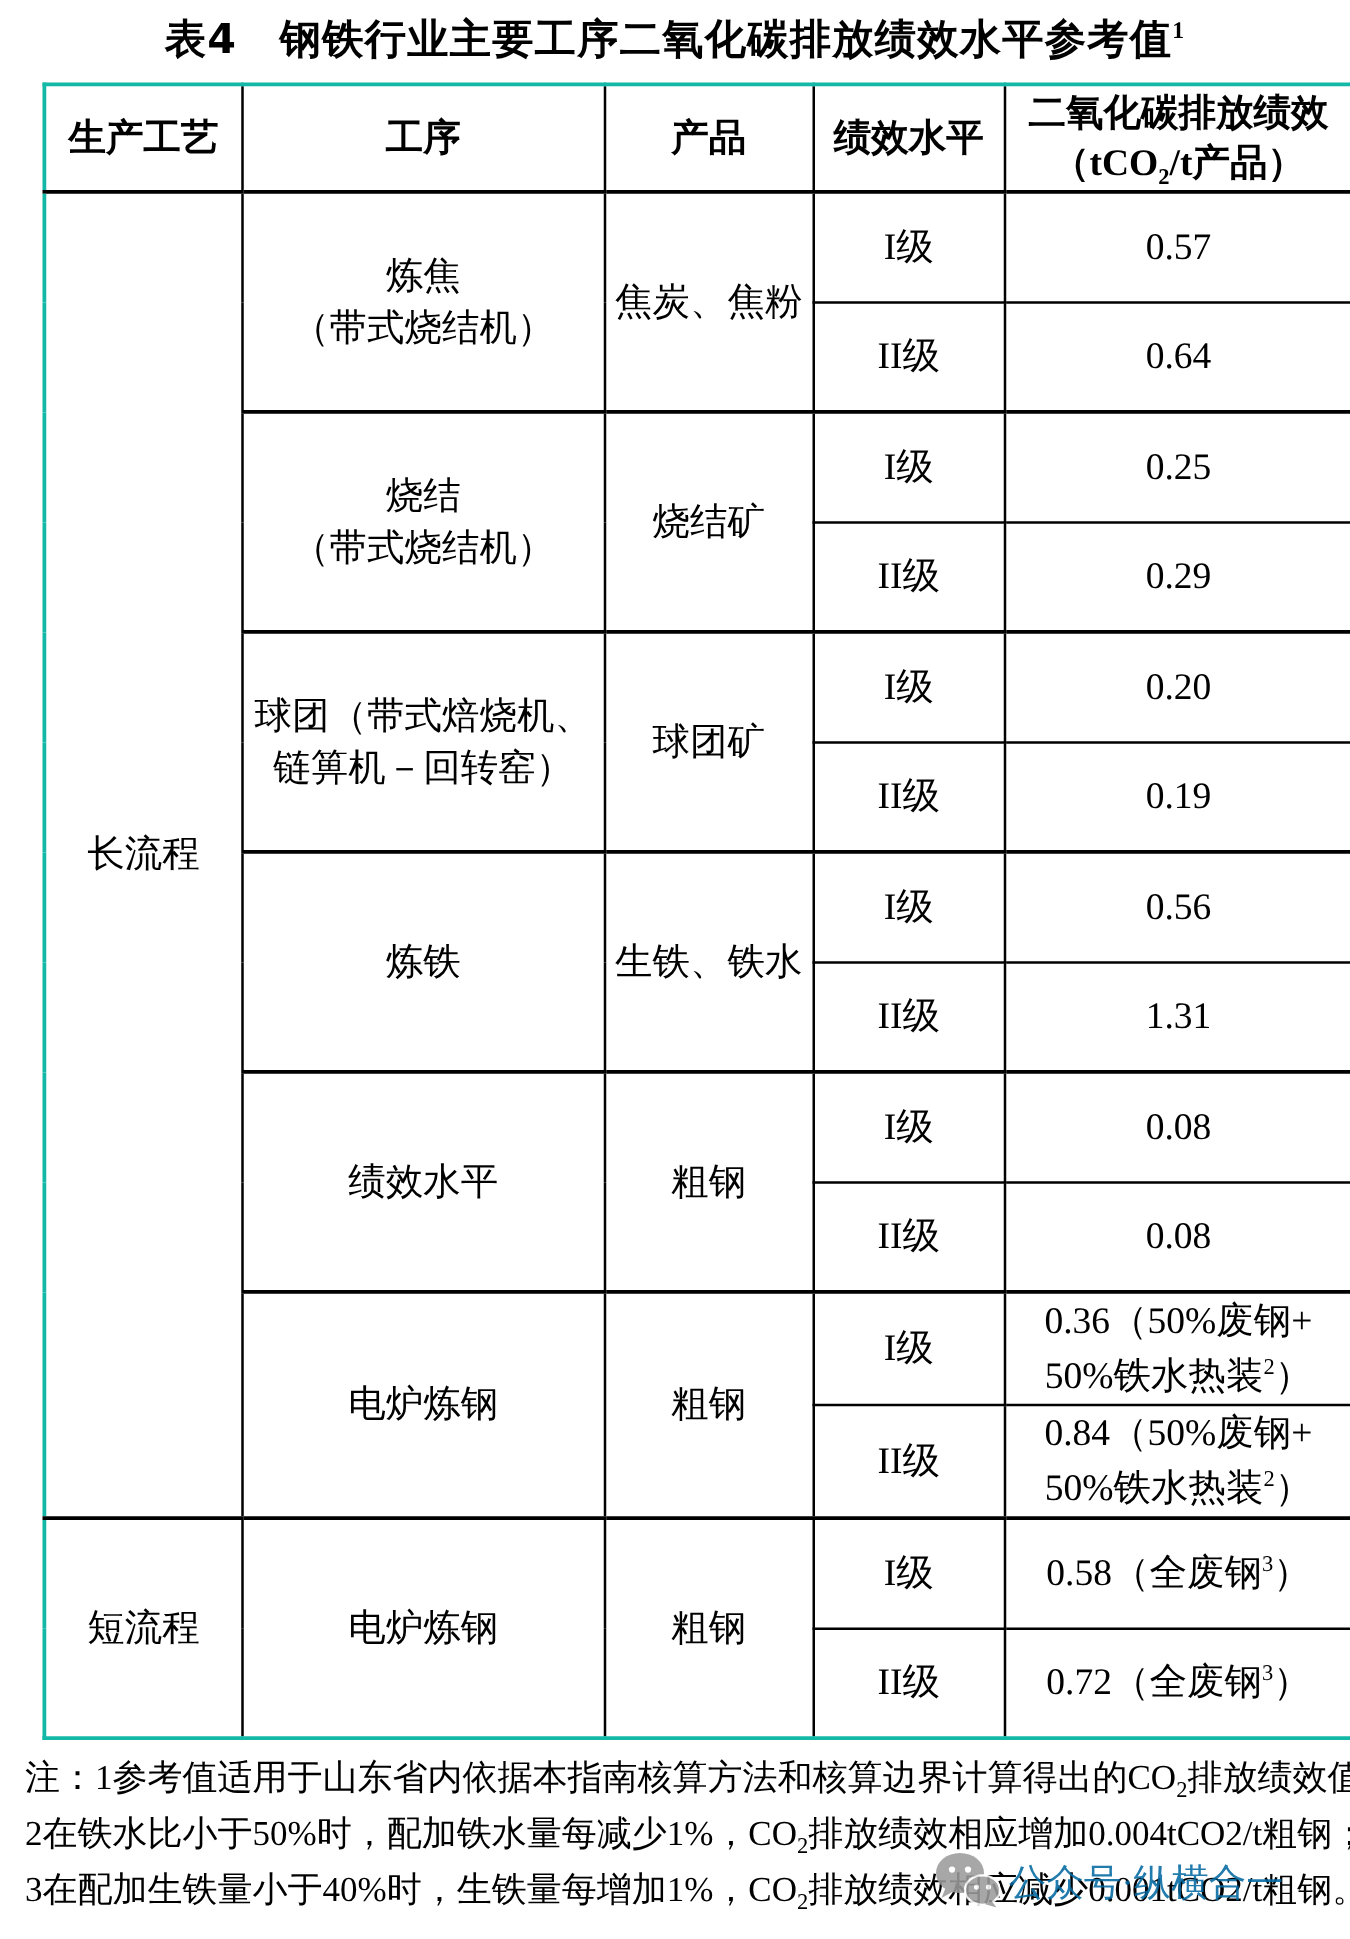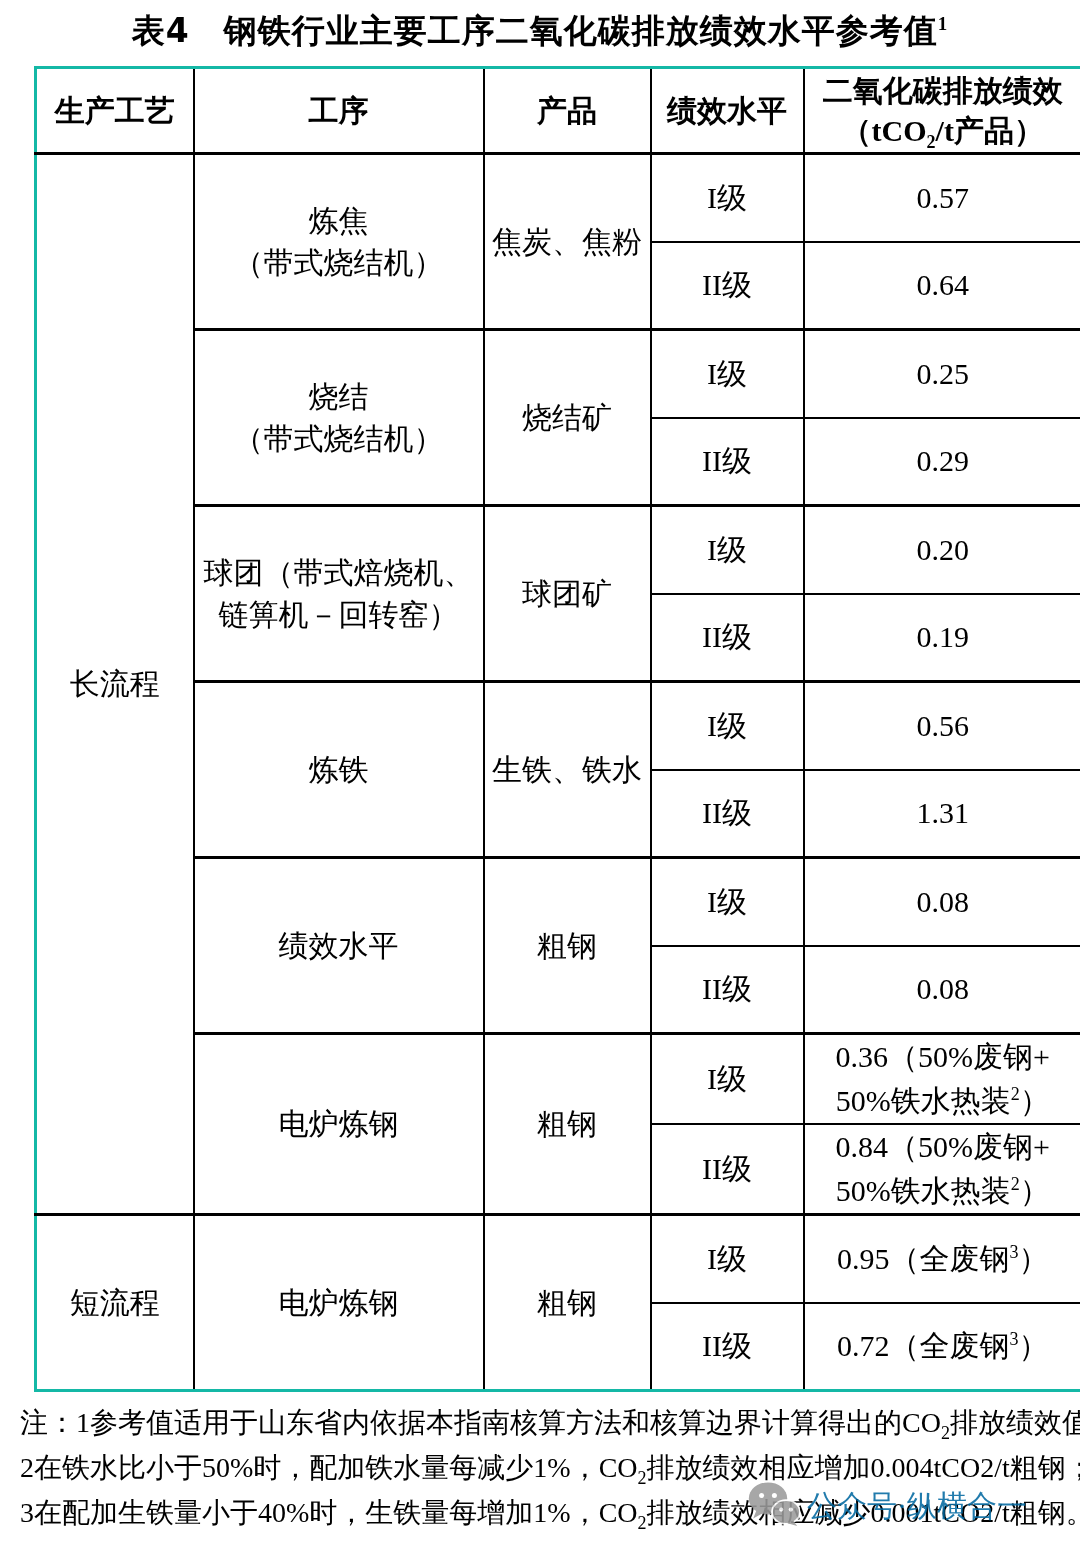--- a/index.html
+++ b/index.html
@@ -189,21 +189,21 @@
       </tr>
 
       <tr class="group-start">
         <td rowspan="2">短流程</td>
         <td rowspan="2">
           <div class="proc-line">电炉炼钢</div>
 
         </td>
         <td rowspan="2">粗钢</td>
         <td>I级</td>
-        <td class="value-cell"><span class="nw">0.95（全废钢</span><span class="nw"><sup>3</sup><span>）</span></span></td>
+        <td class="value-cell"><span class="nw">0.58（全废钢</span><span class="nw"><sup>3</sup><span>）</span></span></td>
       </tr>
       <tr>
         <td>II级</td>
         <td class="value-cell"><span class="nw">0.72（全废钢</span><span class="nw"><sup>3</sup><span>）</span></span></td>
       </tr>
     </tbody>
   </table>
 
   <div class="notes">
     <div class="note-line"><span>注：1参考值适用于山东省内依据本指南核算方法和核算边界计算得出的CO</span><sub>2</sub><span>排放绩效值；</span></div>

